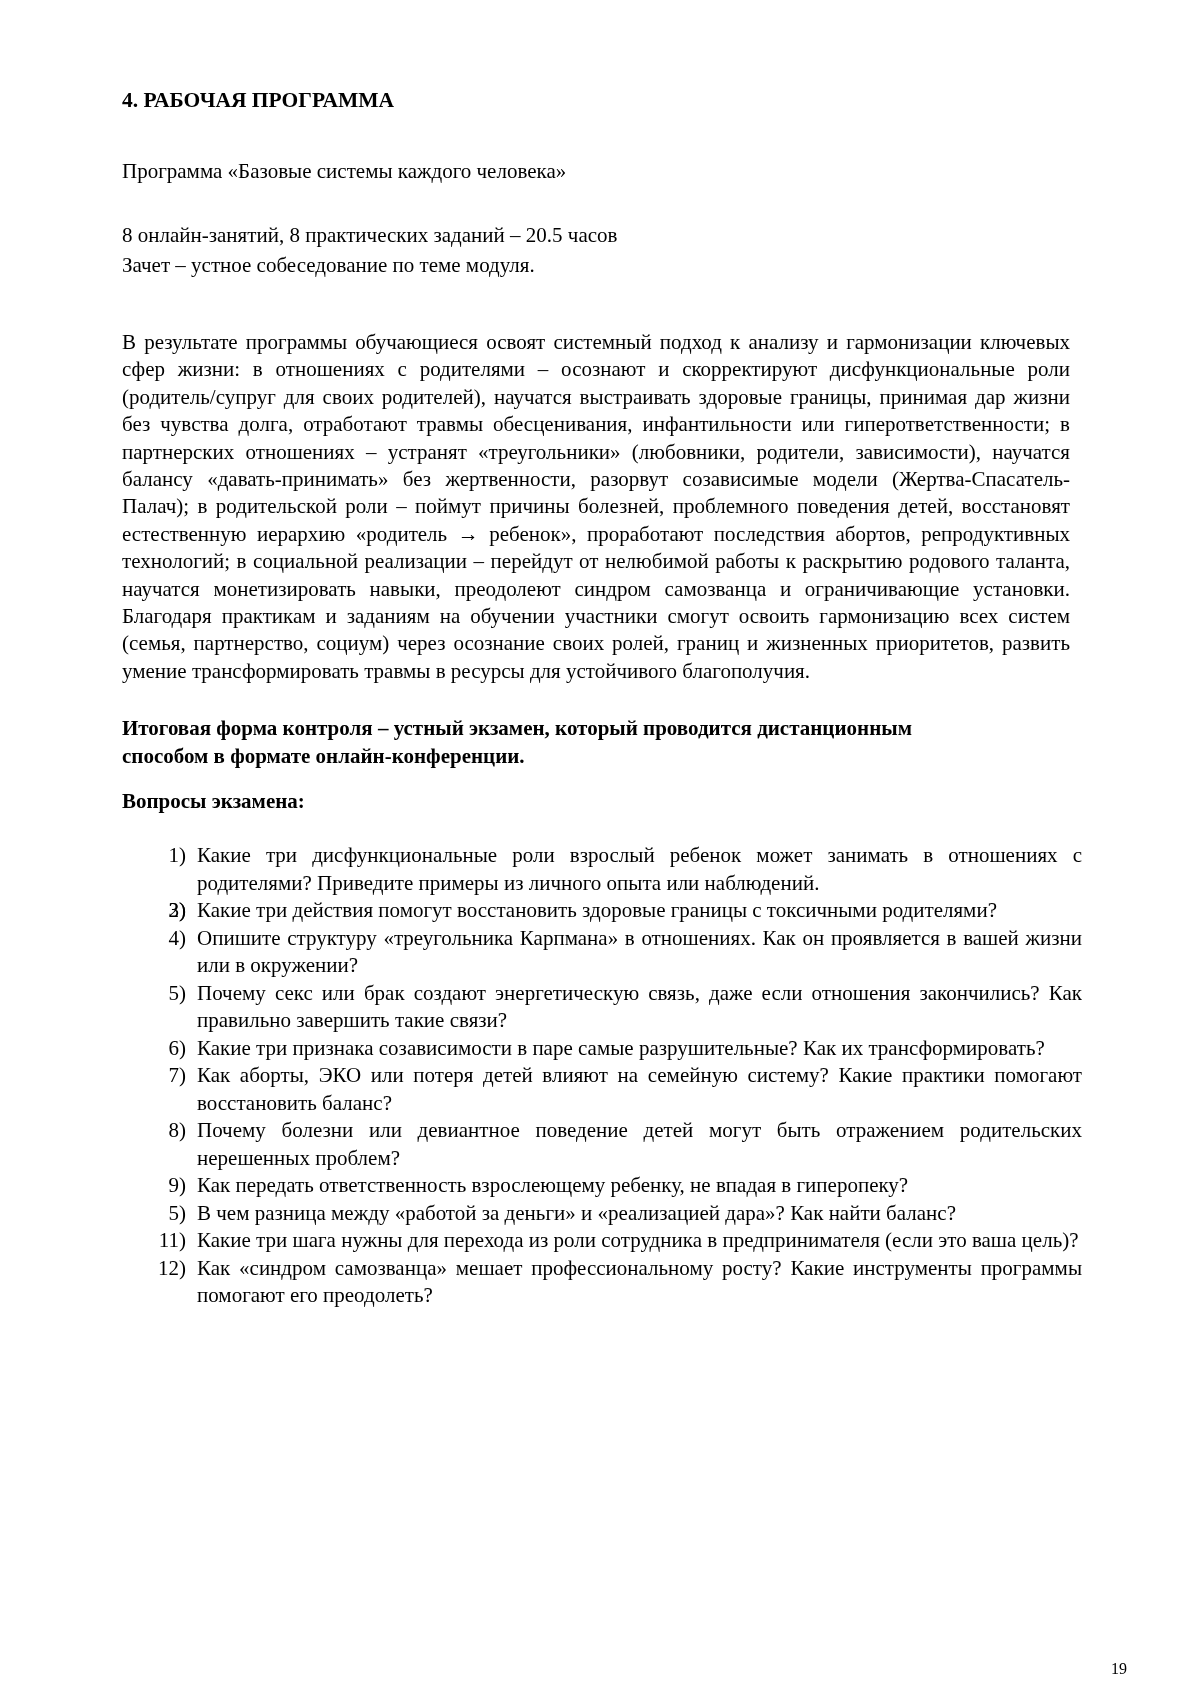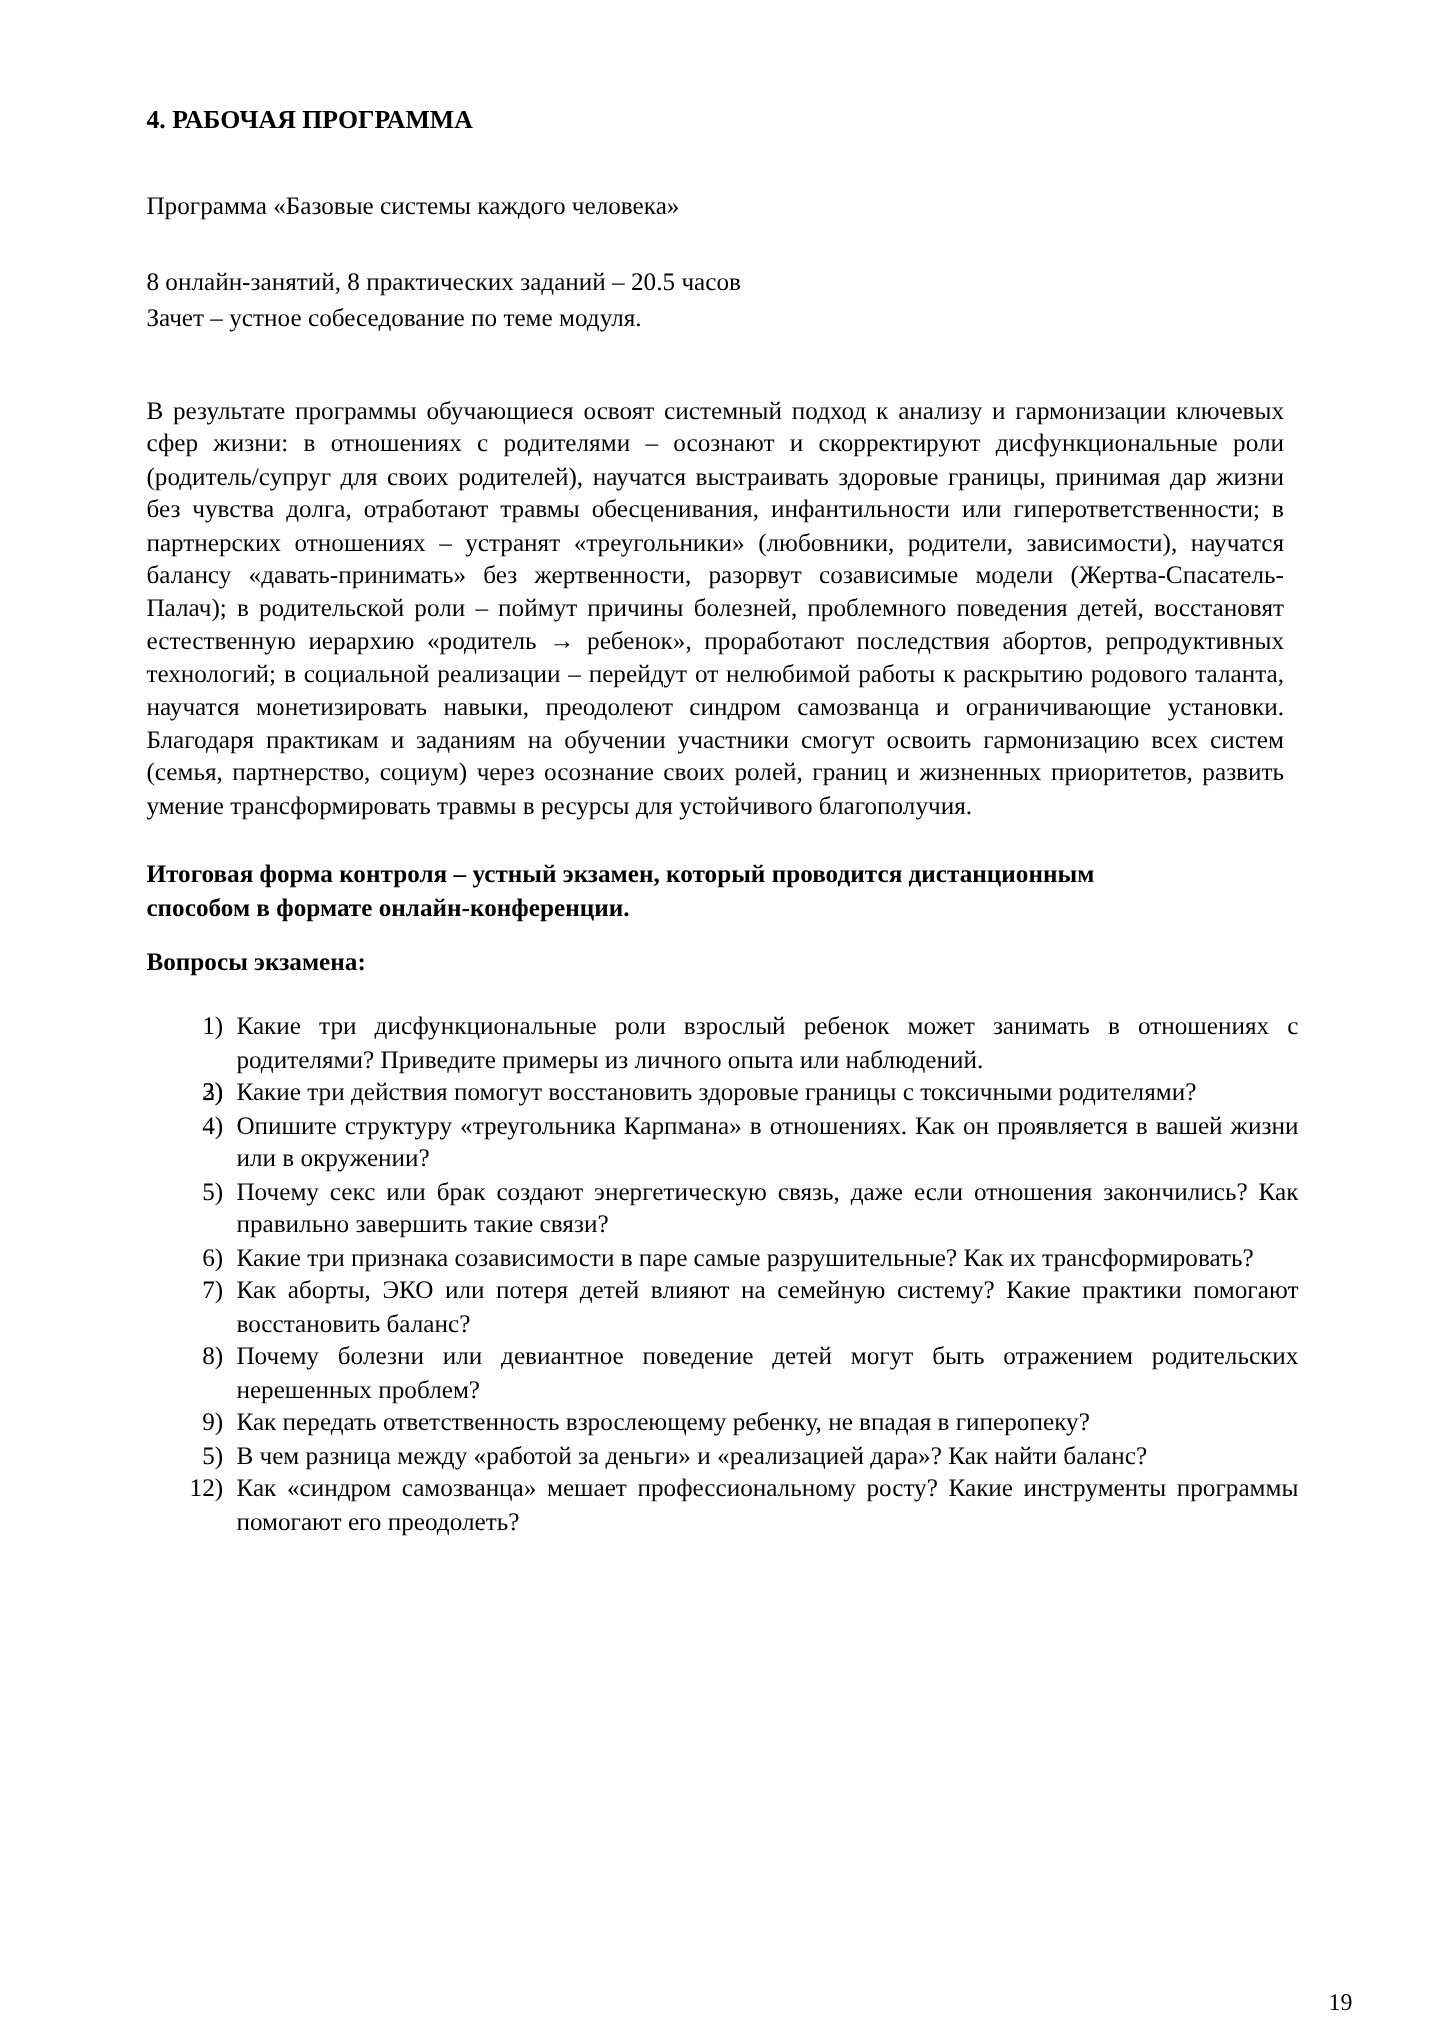--- a/index.html
+++ b/index.html
@@ -59,21 +59,21 @@
     left: 0;
     top: 0;
     width: 64px;
     text-align: right;
     white-space: nowrap;
   }
   .page-number {
     position: absolute;
     right: 73px;
     bottom: 16px;
-    font-size: 20px;
+    font-size: 16px;
     line-height: 20px;
   }
 </style>
 </head>
 <body>
 
 <div class="page">
 
   <h1 class="section-heading">4. РАБОЧАЯ ПРОГРАММА</h1>
 
@@ -124,20 +124,24 @@
     </li>
     <li class="q-item">
       <span class="q-num">9)</span>
       <span class="q-text">Как передать ответственность взрослеющему ребенку, не впадая в гиперопеку?</span>
     </li>
     <li class="q-item">
       <span class="q-num">5)</span>
       <span class="q-text">В чем разница между «работой за деньги» и «реализацией дара»? Как найти баланс?</span>
     </li>
     <li class="q-item">
+      <span class="q-num">11)</span>
+      <span class="q-text">Какие три шага нужны для перехода из роли сотрудника в предпринимателя (если это ваша цель)?</span>
+    </li>
+    <li class="q-item">
       <span class="q-num">12)</span>
       <span class="q-text">Как «синдром самозванца» мешает профессиональному росту? Какие инструменты программы помогают его преодолеть?</span>
     </li>
   </ol>
 
   <div class="page-number">19</div>
 
 </div>
 
 </body></html>

